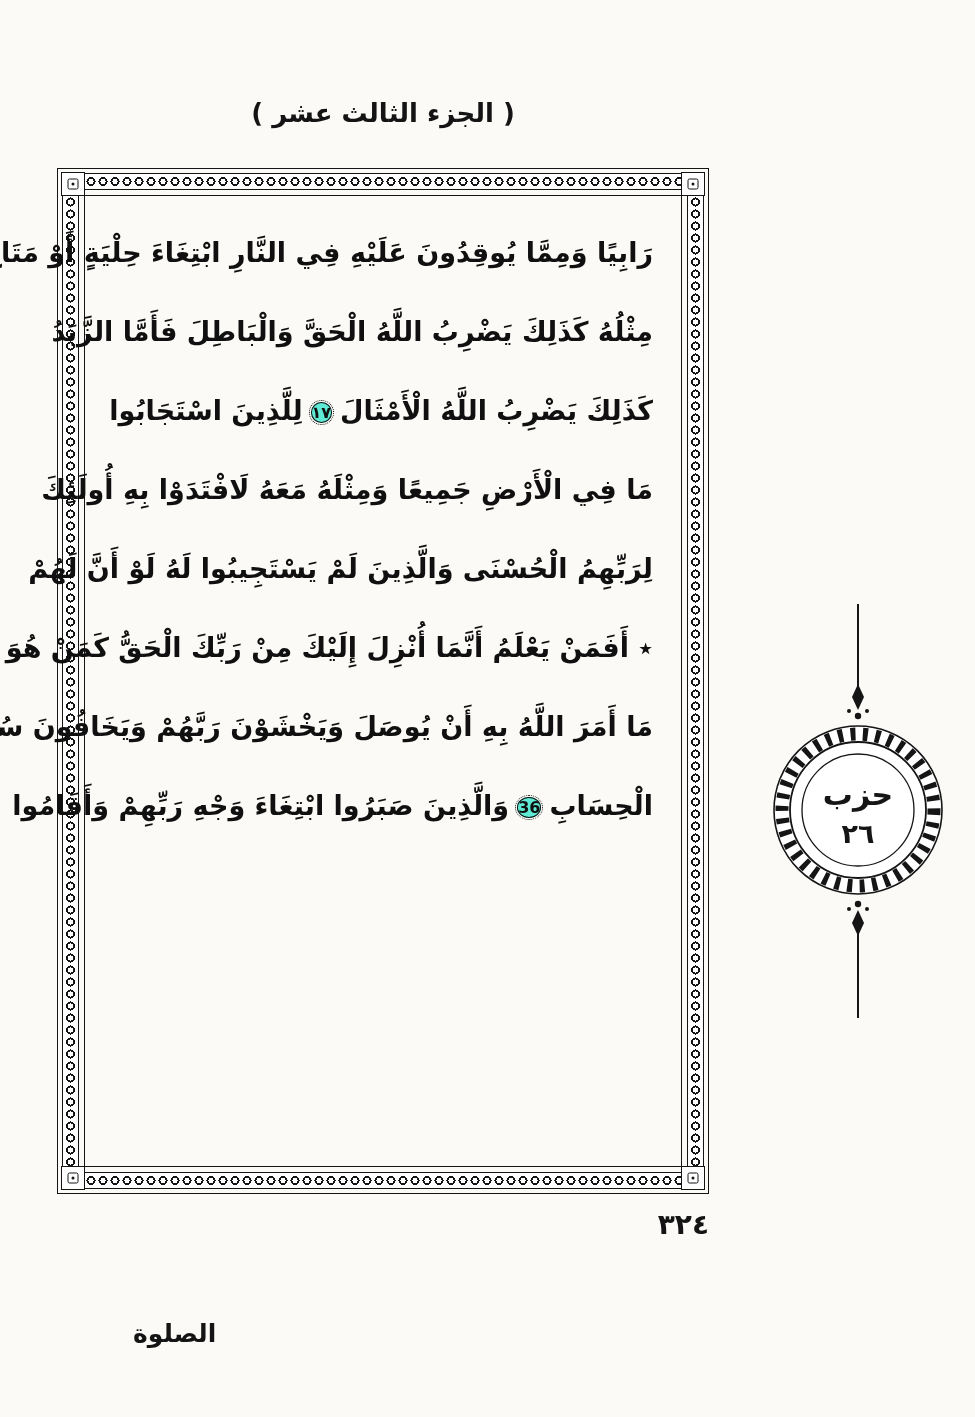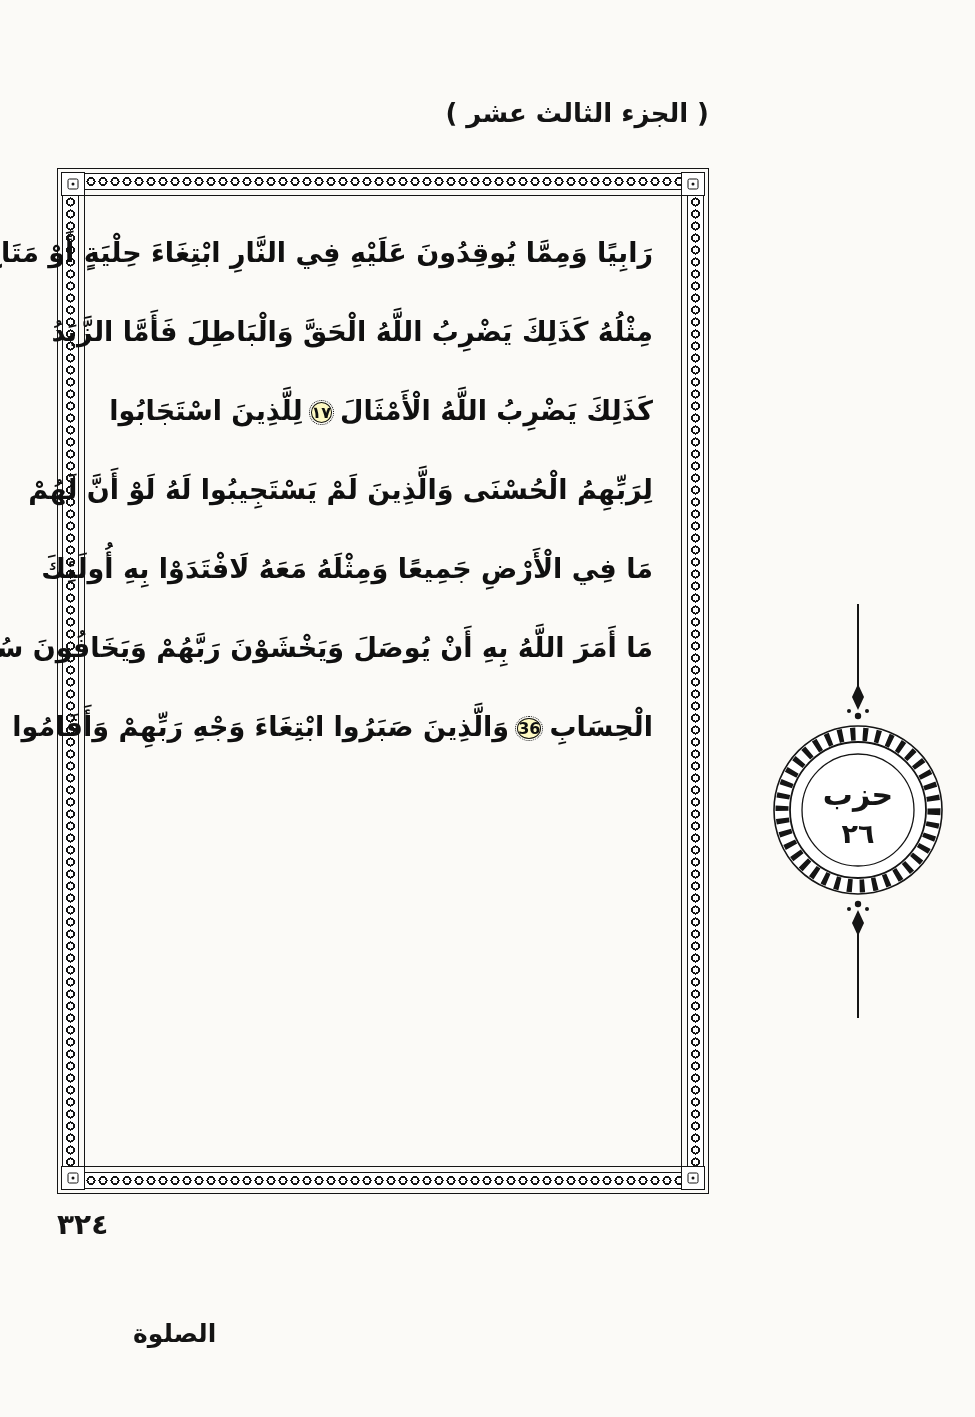--- a/index.html
+++ b/index.html
@@ -5,21 +5,21 @@
   html,body{margin:0;padding:0;}
   body{
     width:975px;height:1417px;position:relative;overflow:hidden;
     background:#fbfaf7;color:#141414;
     font-family:"DejaVu Sans",sans-serif;
     -webkit-font-smoothing:antialiased;
   }
   
   .juz-header{
     position:absolute;left:57px;top:98px;width:652px;
-    direction:rtl;
+    text-align:center;direction:rtl;
     font-size:26px;font-weight:700;letter-spacing:1px;
   }
   
   #frame{position:absolute;left:57px;top:168px;width:652px;height:1026px;}
   .f-outer{position:absolute;inset:0;border:1.5px solid #151515;}
   .f-inner{position:absolute;inset:27px;border:1.5px solid #151515;}
   .band{position:absolute;background-color:#fff;}
   .band-h{
     height:15px;border-top:1px solid #151515;border-bottom:1px solid #151515;
     background-image:radial-gradient(circle at 6px 7.5px,#fff 0 2.6px,#151515 2.6px 4.5px,rgba(0,0,0,0) 4.6px);
@@ -53,25 +53,25 @@
     height:79px;line-height:79px;white-space:nowrap;
     text-align:justify;text-align-last:justify;-moz-text-align-last:justify;
     font-size:27px;font-weight:700;color:#101010;
   }
   .qline > span{display:inline;}
   .vbadge{
     display:inline-flex;align-items:center;justify-content:center;
     width:34px;height:34px;border:1.7px solid #101010;border-radius:50%;
     outline:1.6px dotted #101010;outline-offset:1.5px;
     font-size:16px;font-weight:700;line-height:1;
-    vertical-align:middle;margin:0 8px;background:#fef9c3;
+    vertical-align:middle;margin:0 8px;background:#5eead4;
   }
   
   .page-number{
-    position:absolute;left:57px;top:1208px;width:652px;text-align:left;
+    position:absolute;left:57px;top:1208px;width:652px;text-align:right;
     font-size:28px;font-weight:700;letter-spacing:2px;
   }
   .catchword{
     position:absolute;left:133px;top:1319px;direction:rtl;
     font-size:25px;font-weight:700;
   }
   
   .medallion{position:absolute;left:758px;top:598px;width:200px;height:425px;}
 </style>
 </head>
@@ -87,22 +87,23 @@
   <div class="band band-v band-right"></div>
   <div class="corner c-tl"></div>
   <div class="corner c-tr"></div>
   <div class="corner c-bl"></div>
   <div class="corner c-br"></div>
   <div class="f-inner"></div>
   <div class="text-area">
       <div class="qline"><span>رَابِيًا وَمِمَّا يُوقِدُونَ عَلَيْهِ فِي النَّارِ ابْتِغَاءَ حِلْيَةٍ أَوْ مَتَاعٍ زَبَدٌ</span></div>
       <div class="qline"><span>مِثْلُهُ كَذَلِكَ يَضْرِبُ اللَّهُ الْحَقَّ وَالْبَاطِلَ فَأَمَّا الزَّبَدُ</span></div>
       <div class="qline"><span>كَذَلِكَ يَضْرِبُ اللَّهُ الْأَمْثَالَ</span><span class="vbadge">١٧</span><span>لِلَّذِينَ اسْتَجَابُوا</span></div>
+      <div class="qline"><span>مَا فِي الْأَرْضِ جَمِيعًا وَمِثْلَهُ مَعَهُ لَافْتَدَوْا بِهِ أُولَئِكَ</span></div>
       <div class="qline"><span>لِرَبِّهِمُ الْحُسْنَى وَالَّذِينَ لَمْ يَسْتَجِيبُوا لَهُ لَوْ أَنَّ لَهُمْ</span></div>
-      <div class="qline"><span>مَا فِي الْأَرْضِ جَمِيعًا وَمِثْلَهُ مَعَهُ لَافْتَدَوْا بِهِ أُولَئِكَ</span></div>
+      <div class="qline"><span>٭ أَفَمَنْ يَعْلَمُ أَنَّمَا أُنْزِلَ إِلَيْكَ مِنْ رَبِّكَ الْحَقُّ كَمَنْ هُوَ</span></div>
       <div class="qline"><span>مَا أَمَرَ اللَّهُ بِهِ أَنْ يُوصَلَ وَيَخْشَوْنَ رَبَّهُمْ وَيَخَافُونَ سُوءَ</span></div>
       <div class="qline"><span>الْحِسَابِ</span><span class="vbadge">36</span><span>وَالَّذِينَ صَبَرُوا ابْتِغَاءَ وَجْهِ رَبِّهِمْ وَأَقَامُوا</span></div>
     </div>
 </div>
 
 <svg class="medallion" viewBox="0 0 200 425" xmlns="http://www.w3.org/2000/svg">
   <g stroke="#151515" fill="none" stroke-width="2">
     <line x1="100" y1="6" x2="100" y2="90"></line>
     <line x1="100" y1="334" x2="100" y2="420"></line>
   </g>

